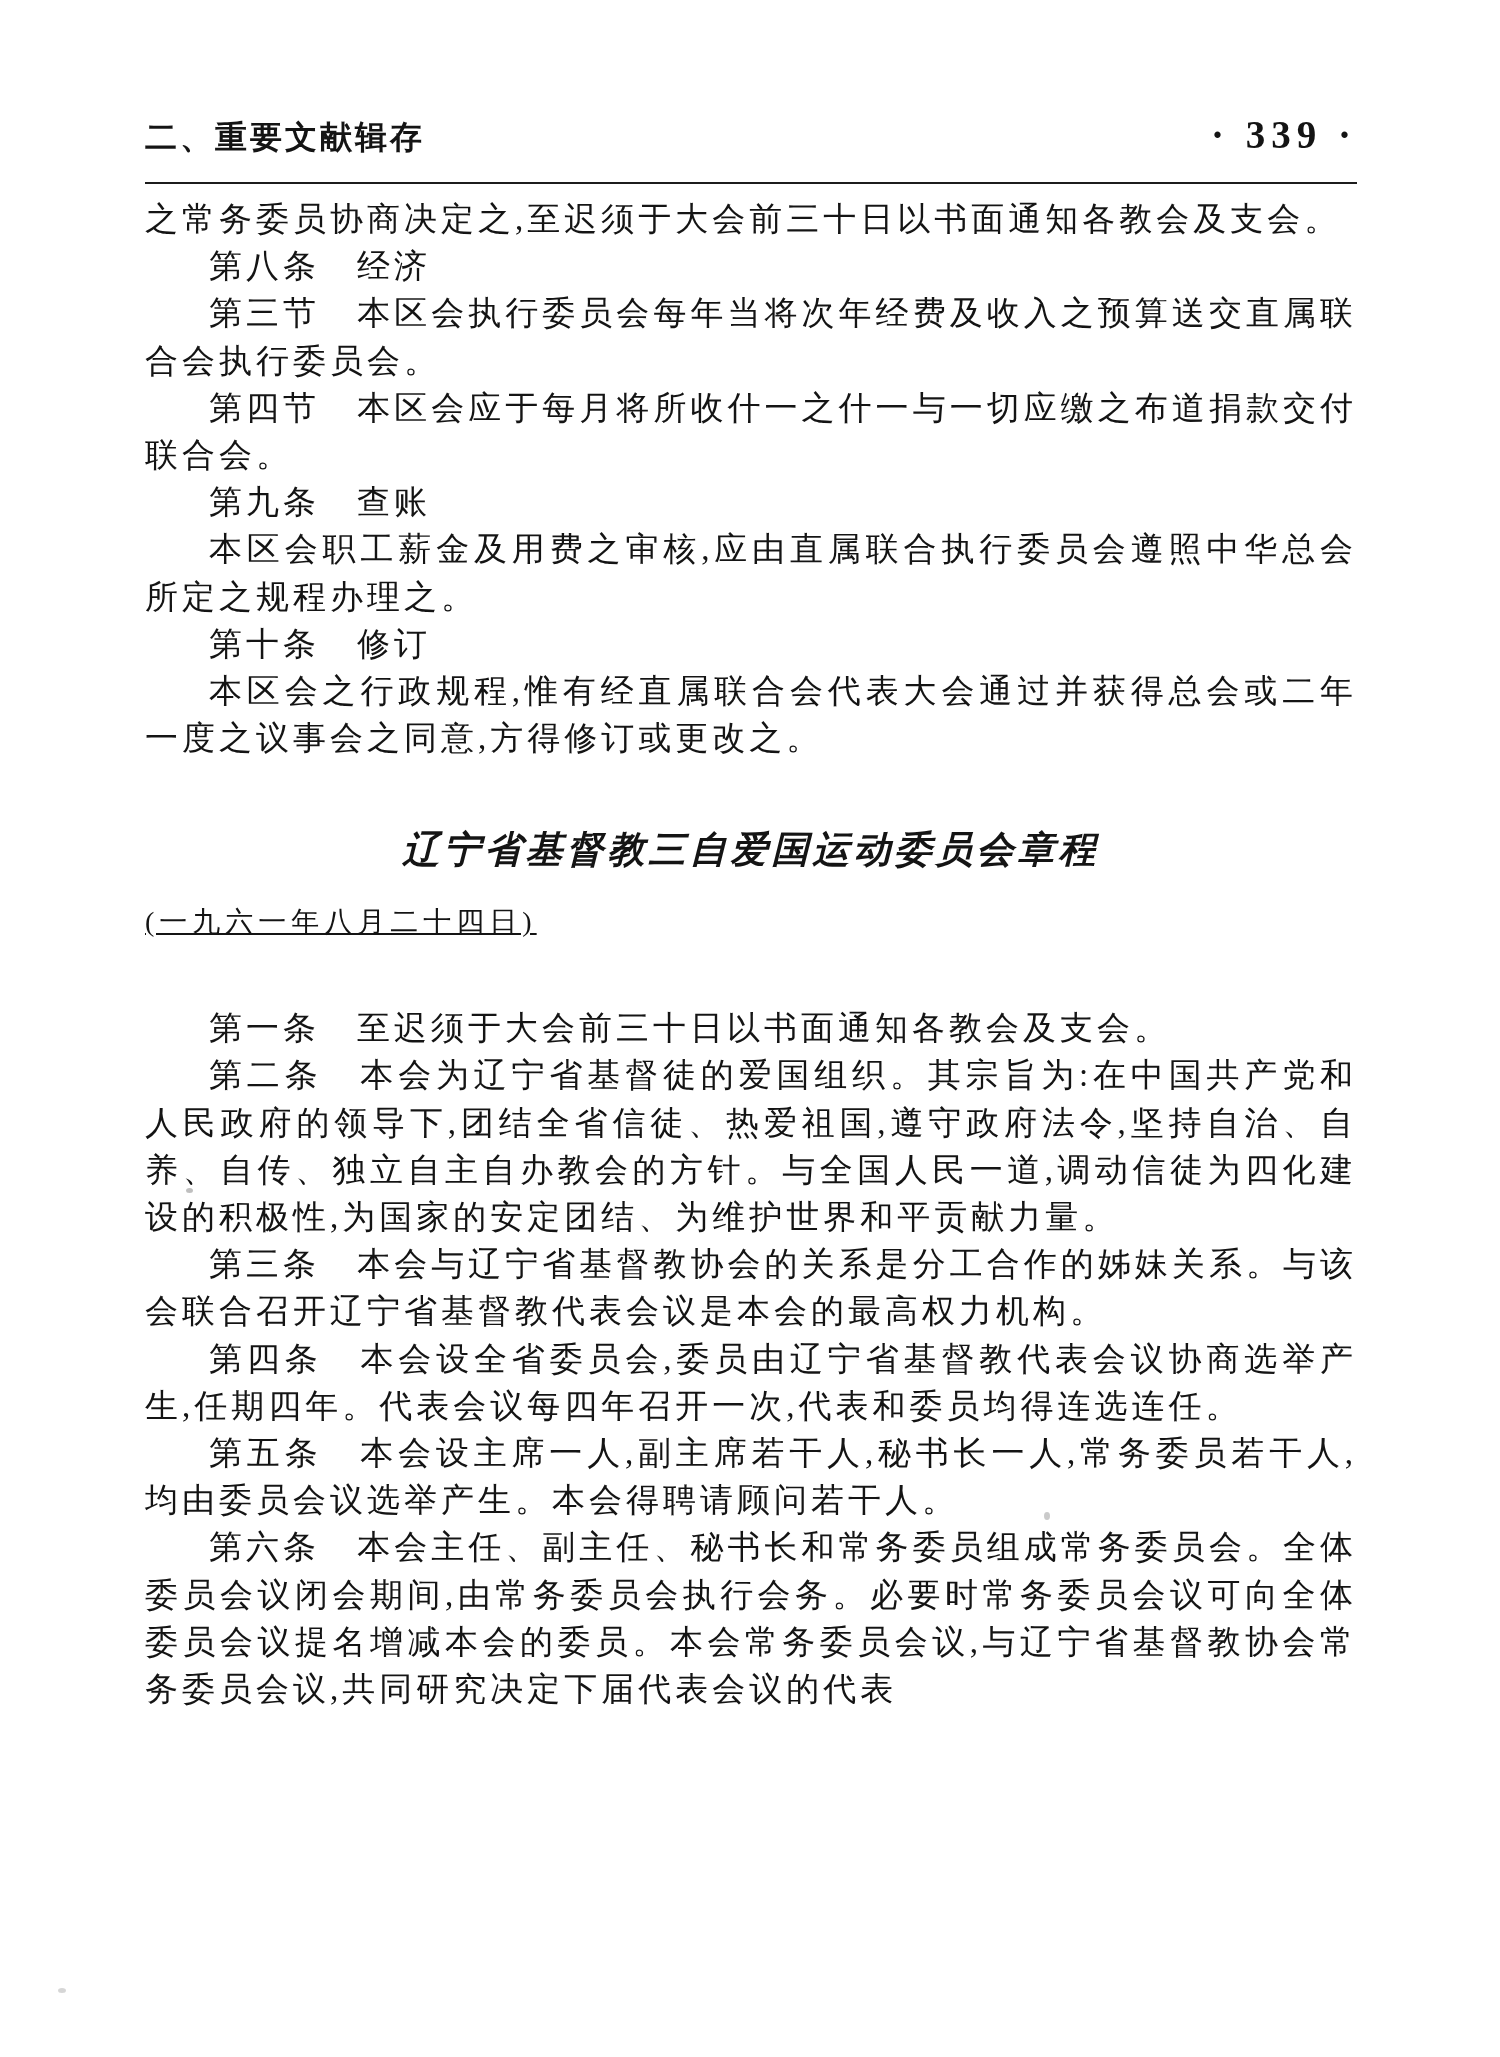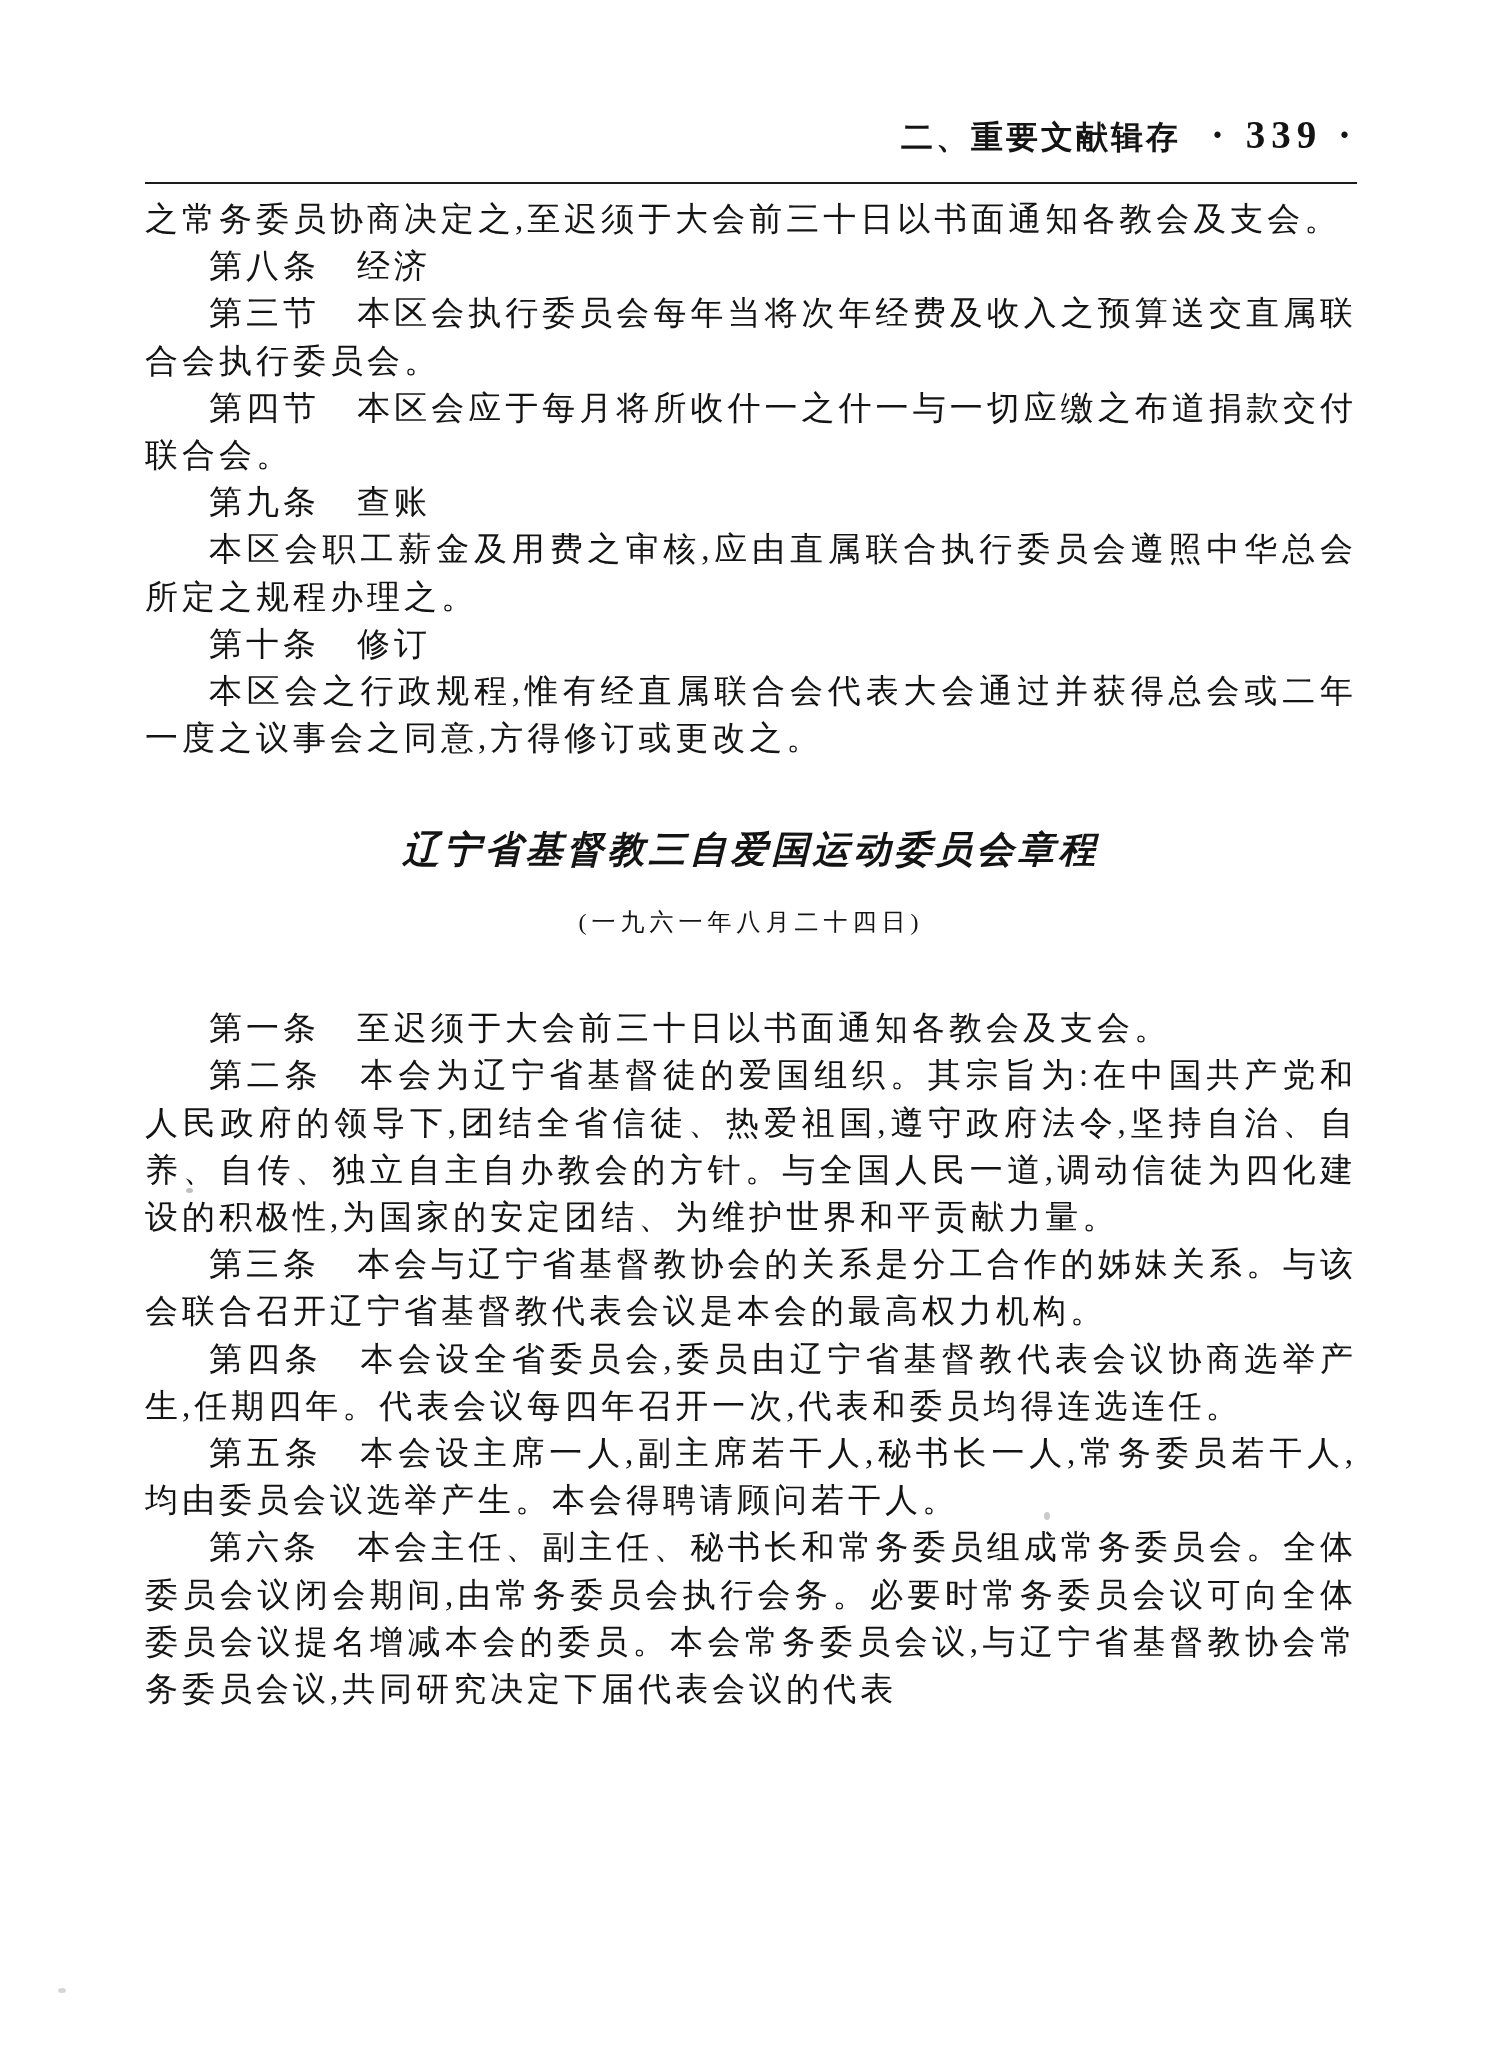--- a/index.html
+++ b/index.html
@@ -18,21 +18,21 @@
     overflow: hidden;
     box-sizing: border-box;
   }
   .content {
     margin: 0 143px 0 145px; 
   }
   
   .running-header {
     padding-top: 112px;
     display: flex;
-    justify-content: flex-end;
+    justify-content: space-between;
     align-items: baseline;
     gap: 30px;
   }
   .running-header .section-title {
     font-size: 32px;
     font-weight: bold;
     letter-spacing: 3px;
   }
   .running-header .page-number {
     font-size: 39px;
@@ -64,24 +64,25 @@
     margin-top: 64px;
     text-align: center;
     font-size: 37px;
     font-weight: bold;
     letter-spacing: 4px;
     line-height: 48px;
     font-style: italic;
   }
   .doc-date {
     margin-top: 16px;
-    text-align: center;
-    font-size: 24px;
+    text-align: left;
+    font-size: 28px;
     letter-spacing: 5px;
     line-height: 46px;
+    text-decoration: underline;
   }
   .doc-body {
     margin-top: 60px;
   }
   
   .artifact {
     position: absolute;
     background: #8a8a8a;
     border-radius: 50%;
   }

